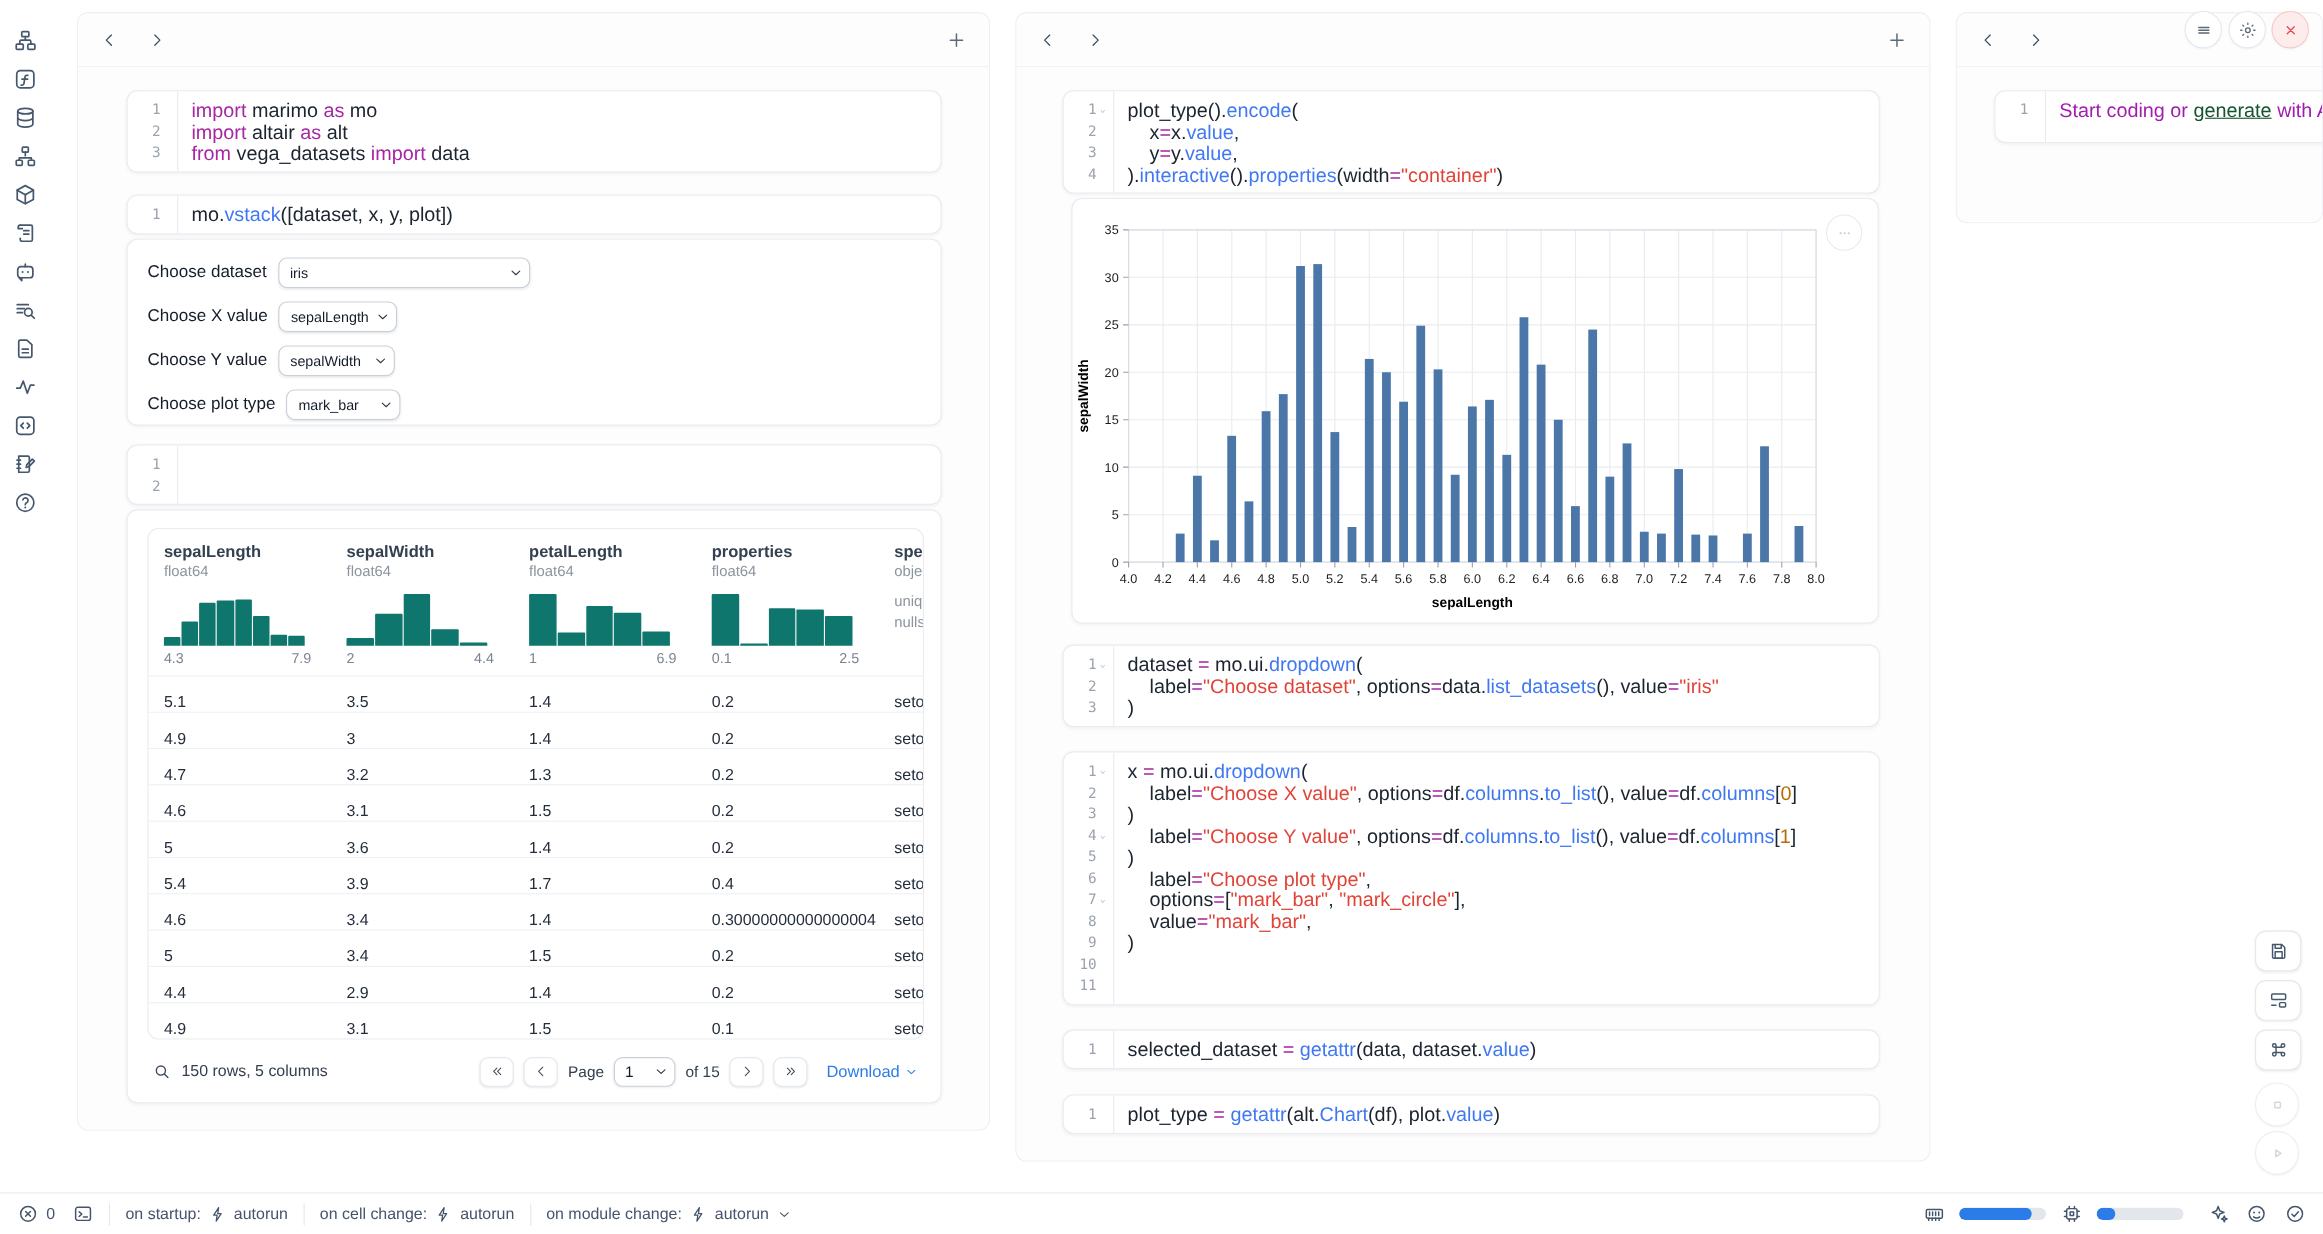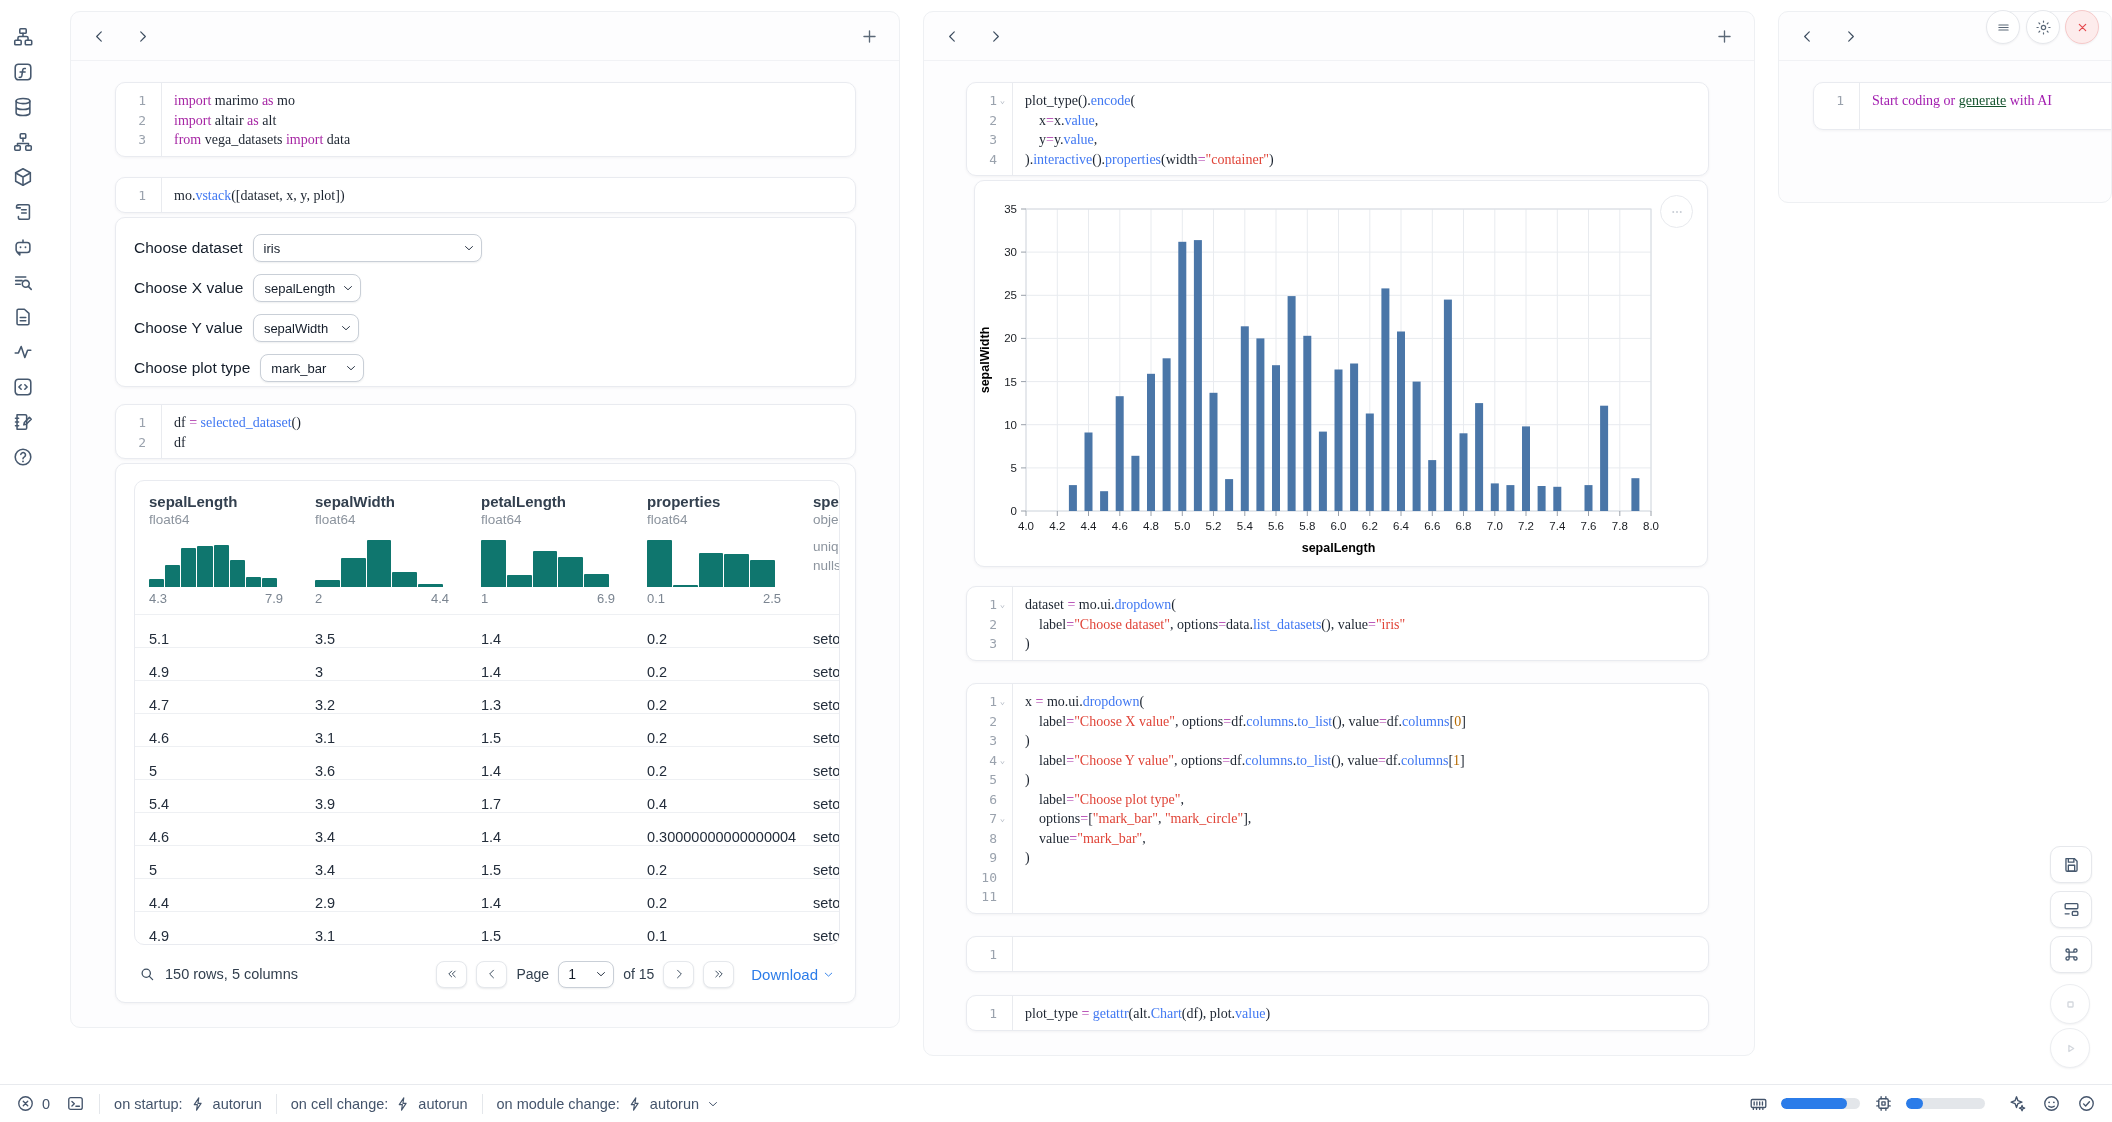--- a/index.html
+++ b/index.html
@@ -23,21 +23,21 @@
   .phead .plus { width:19px; height:19px; color:#5b6877; }
 
   
   .codecard { position:absolute; background:#fff; border:1px solid #e9ebf0; border-radius:10px;
               box-shadow:0 1px 3px rgba(31,41,55,.05); display:flex; overflow:hidden; }
   .gutter { width:46px; flex:none; padding:8px 0; border-right:1px solid #e9ebef;
             font-family:"DejaVu Sans Mono", monospace; font-size:13px; color:#9aa2ad; }
   .ln { height:19.5px; line-height:19.5px; display:flex; justify-content:flex-end; align-items:center; padding-right:4px; }
   .ln .num { text-align:right; }
   .ln .fold { width:11px; font-size:9px; color:#b3bac4; text-align:center; }
-  .codebody { padding:8px 0 8px 12px; font-family:Liberation Serif, serif; font-size:14px; color:#1c2430; overflow:hidden; }
+  .codebody { padding:8px 0 8px 12px; font-family:Liberation Sans, sans-serif; font-size:18px; color:#1c2430; overflow:hidden; }
   .cl { height:19.5px; line-height:19.5px; white-space:pre; }
   .tk-k { color:#a626a4; } .tk-f { color:#4078f2; } .tk-s { color:#e04438; } .tk-n { color:#b76b01; } .tk-p { color:#1c2430; }
 
   .outcard { position:absolute; background:#fff; border:1px solid #e9ebf0; border-radius:10px;
              box-shadow:0 1px 3px rgba(31,41,55,.05); }
 
   
   .ctlwrap { padding:16px 18px; }
   .ctl { display:flex; align-items:center; gap:10px; margin-bottom:12px; font-size:15.5px; color:#141d2a; }
   .ctl:last-child { margin-bottom:0; }
@@ -303,24 +303,20 @@
     <div class="codecard" style="left:44px; top:392px; width:741px; height:55px;">
         <div class="gutter">
           <div class="ln">
             <span class="num">1</span>
             <span class="fold"></span>
           </div>
           <div class="ln">
             <span class="num">2</span>
             <span class="fold"></span>
           </div>
-        </div>
-        <div class="codebody">
-          <div class="cl"><span class="tk-p">df </span><span class="tk-k">=</span><span class="tk-p"> </span><span class="tk-f">selected_dataset</span><span class="tk-p">()</span></div>
-          <div class="cl"><span class="tk-p">df</span></div>
         </div>
       </div>
 
     <div class="outcard" style="left:44px; top:451px; width:741px; height:540px; padding:16px 16px 4px 18px;">
       <div id="tblBox">
           <div class="tbl" style="width: 706px;">
             <div class="thead">
               <div class="col">
                 <div class="cname">sepalLength</div>
                 <div class="ctype">float64</div>
@@ -792,20 +788,23 @@
         </div>
       </div>
 
     <div class="codecard" style="left:42px; top:924px; width:743px; height:36px;">
         <div class="gutter">
           <div class="ln">
             <span class="num">1</span>
             <span class="fold"></span>
           </div>
         </div>
+        <div class="codebody">
+          <div class="cl"><span class="tk-p">selected_dataset </span><span class="tk-k">=</span><span class="tk-p"> </span><span class="tk-f">getattr</span><span class="tk-p">(data, dataset.</span><span class="tk-f">value</span><span class="tk-p">)</span></div>
+        </div>
       </div>
 
     <div class="codecard" style="left:42px; top:983px; width:743px; height:36px;">
         <div class="gutter">
           <div class="ln">
             <span class="num">1</span>
             <span class="fold"></span>
           </div>
         </div>
         <div class="codebody">

